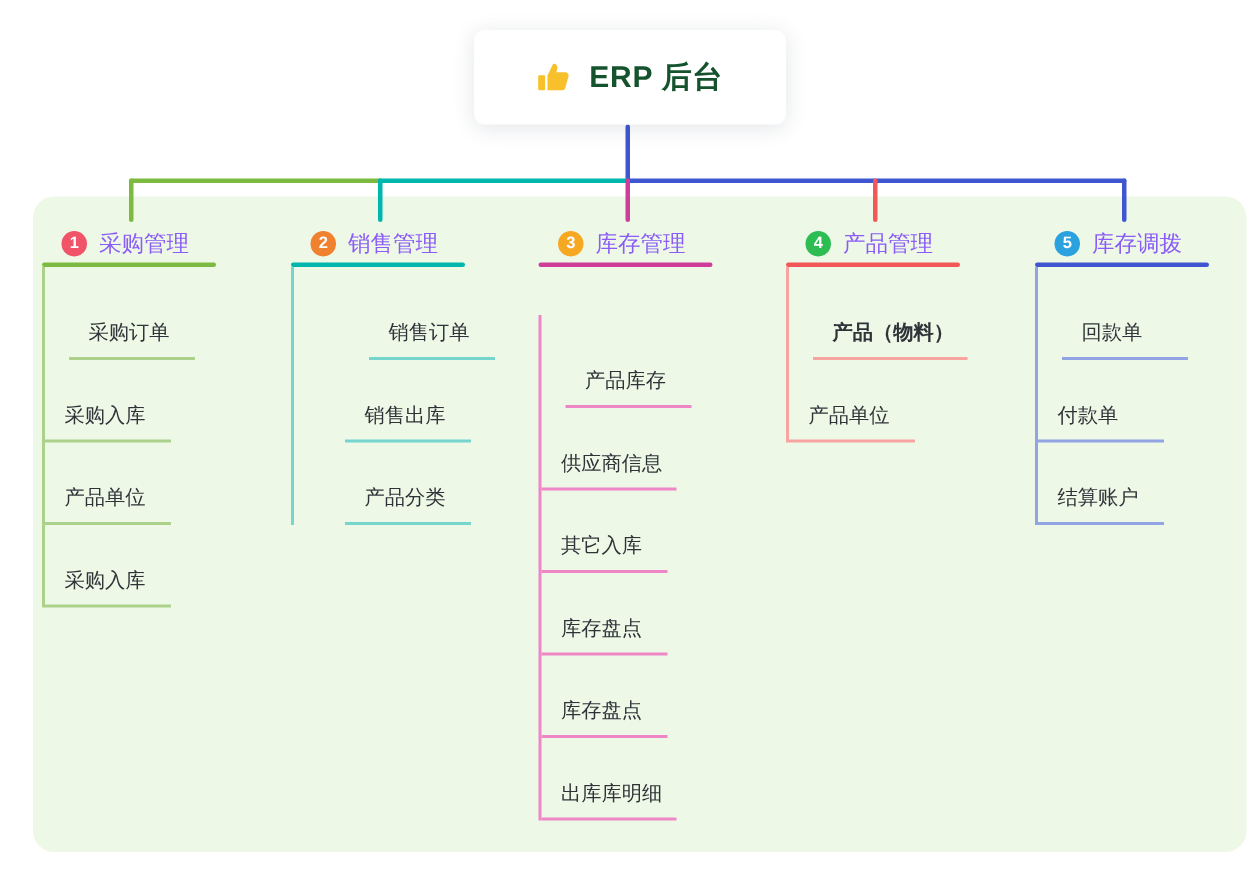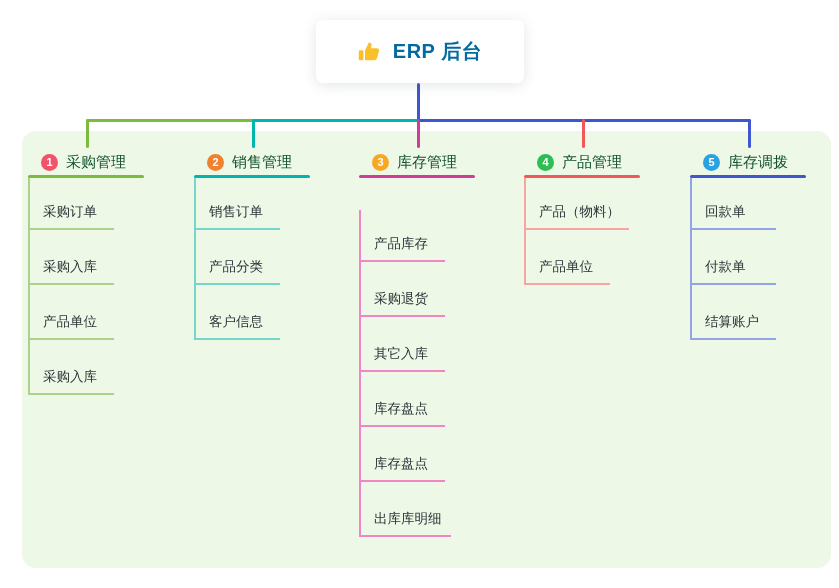--- a/index.html
+++ b/index.html
@@ -6,40 +6,40 @@
   body{font-family:"Liberation Sans","DejaVu Sans",sans-serif;}
   .stage{position:relative;width:839px;height:588px;background:#ffffff;overflow:hidden;}
 
   
   .panel-bg{position:absolute;left:22px;top:131px;width:809px;height:437px;border-radius:14px;}
 
   
   .root-card{position:absolute;left:316px;top:20px;width:208px;height:63px;background:#ffffff;
     border-radius:7px;box-shadow:0 2px 14px rgba(60,70,90,0.14);display:flex;align-items:center;
     justify-content:center;gap:11px;cursor:pointer;}
-  .root-title{font-size:20px;font-weight:600;color:#0369a1;letter-spacing:0.5px;}
+  .root-title{font-size:20px;font-weight:600;color:#14532d;letter-spacing:0.5px;}
   .thumb-icon{display:inline-flex;width:24px;height:24px;}
 
   
   .hline,.vline{position:absolute;}
   .hline{height:3px;border-radius:2px;}
   .vline{width:3px;border-radius:2px;}
 
   
   .branch{position:absolute;top:150px;}
   .branch-header{display:flex;align-items:center;height:25px;padding-left:13px;cursor:pointer;}
   .badge{width:17px;height:17px;border-radius:50%;color:#fff;font-size:11px;font-weight:700;
     line-height:17px;text-align:center;margin-right:8px;flex:0 0 auto;}
-  .branch-title{font-size:15px;font-weight:500;color:#14532d;white-space:nowrap;}
+  .branch-title{font-size:15px;font-weight:500;color:#8b5cf6;white-space:nowrap;}
   .branch-underline{width:116px;height:3px;border-radius:2px;}
 
   .children{margin:0;padding:0;list-style:none;border-left:2px solid transparent;width:max-content;}
   .children li{box-sizing:border-box;height:55px;min-width:84px;width:max-content;
     padding:0 9px 0 13px;display:flex;align-items:flex-end;border-bottom:2px solid transparent;cursor:pointer;}
-  .children li:first-child{height:52px;}
+  .children li:first-child{height:62px;margin-left:16px;}
   .child-label{font-size:13.5px;color:#2e3338;white-space:nowrap;margin-bottom:7px;}
 </style>
 </head>
 <body>
 
 <div class="stage">
   <div class="panel-bg" style="background: rgb(237, 248, 231);"></div>
   <div id="connectors">
       <div class="vline" style="left: 417px; top: 83px; height: 39px; background: rgb(63, 86, 208);"></div>
       <div class="hline" style="left: 86px; top: 119px; width: 169px; background: rgb(124, 187, 63);"></div>
@@ -83,44 +83,44 @@
     <span class="child-label">采购入库</span>
   </li>
         </ul>
   </div>
       <div class="branch" style="left: 194px;">
     <div class="branch-header">
       <span class="badge" style="background: rgb(240, 129, 47);">2</span>
       <span class="branch-title">销售管理</span>
     </div>
     <div class="branch-underline" style="background: rgb(0, 183, 173);"></div>
-    <ul class="children" style="border-left-color: rgb(118, 214, 205);">
+    <ul class="children" style="border-left-color: rgb(118, 214, 205); padding-left: 34px;">
           <li style="border-bottom-color: rgb(118, 214, 205);">
     <span class="child-label">销售订单</span>
   </li>
           <li style="border-bottom-color: rgb(118, 214, 205);">
-    <span class="child-label">产品分类</span>
+    <span class="child-label">销售出库</span>
   </li>
           <li style="border-bottom-color: rgb(118, 214, 205);">
-    <span class="child-label">客户信息</span>
+    <span class="child-label">产品分类</span>
   </li>
         </ul>
   </div>
       <div class="branch" style="left: 359px;">
     <div class="branch-header">
       <span class="badge" style="background: rgb(247, 168, 35);">3</span>
       <span class="branch-title">库存管理</span>
     </div>
     <div class="branch-underline" style="background: rgb(207, 61, 155);"></div>
     <ul class="children" style="border-left-color: rgb(239, 134, 197);">
           <li style="border-bottom-color: rgb(239, 134, 197); margin-top: 32px;">
     <span class="child-label">产品库存</span>
   </li>
           <li style="border-bottom-color: rgb(239, 134, 197);">
-    <span class="child-label">采购退货</span>
+    <span class="child-label">供应商信息</span>
   </li>
           <li style="border-bottom-color: rgb(239, 134, 197);">
     <span class="child-label">其它入库</span>
   </li>
           <li style="border-bottom-color: rgb(239, 134, 197);">
     <span class="child-label">库存盘点</span>
   </li>
           <li style="border-bottom-color: rgb(239, 134, 197);">
     <span class="child-label">库存盘点</span>
   </li>
@@ -129,21 +129,21 @@
   </li>
         </ul>
   </div>
       <div class="branch" style="left: 524px;">
     <div class="branch-header">
       <span class="badge" style="background: rgb(46, 189, 82);">4</span>
       <span class="branch-title">产品管理</span>
     </div>
     <div class="branch-underline" style="background: rgb(242, 88, 88);"></div>
     <ul class="children" style="border-left-color: rgb(248, 165, 162);">
-          <li style="border-bottom-color: rgb(248, 165, 162);">
+          <li style="border-bottom-color: rgb(248, 165, 162); font-weight: bold;">
     <span class="child-label">产品（物料）</span>
   </li>
           <li style="border-bottom-color: rgb(248, 165, 162);">
     <span class="child-label">产品单位</span>
   </li>
         </ul>
   </div>
       <div class="branch" style="left: 690px;">
     <div class="branch-header">
       <span class="badge" style="background: rgb(43, 162, 223);">5</span>

